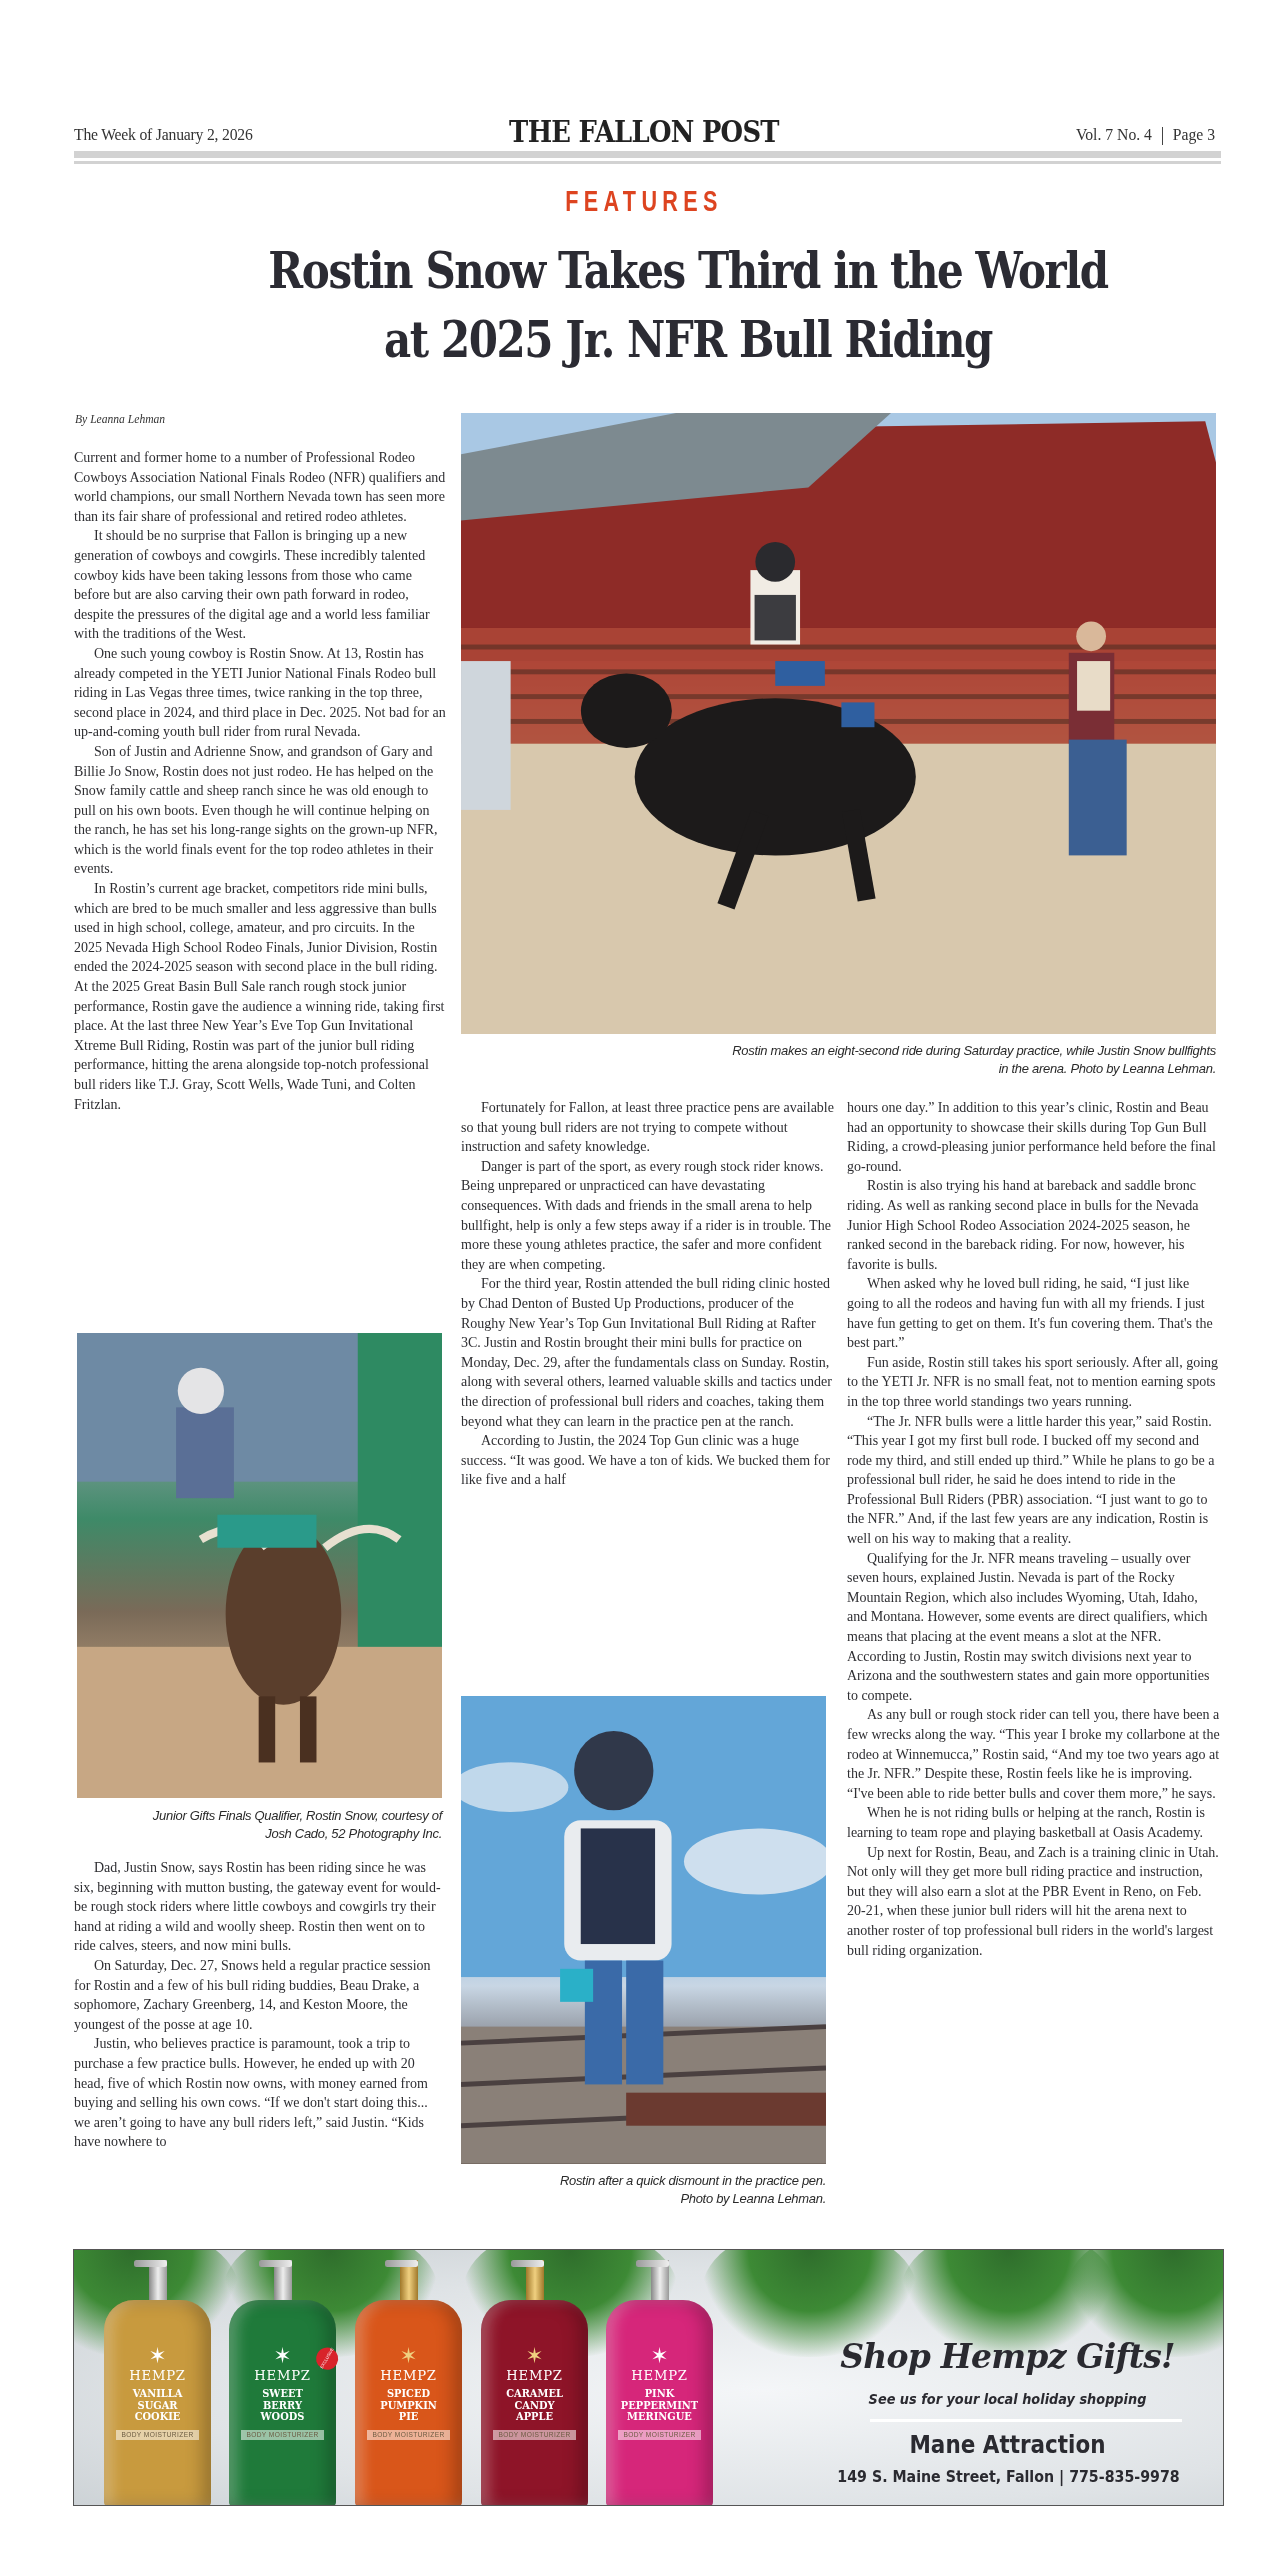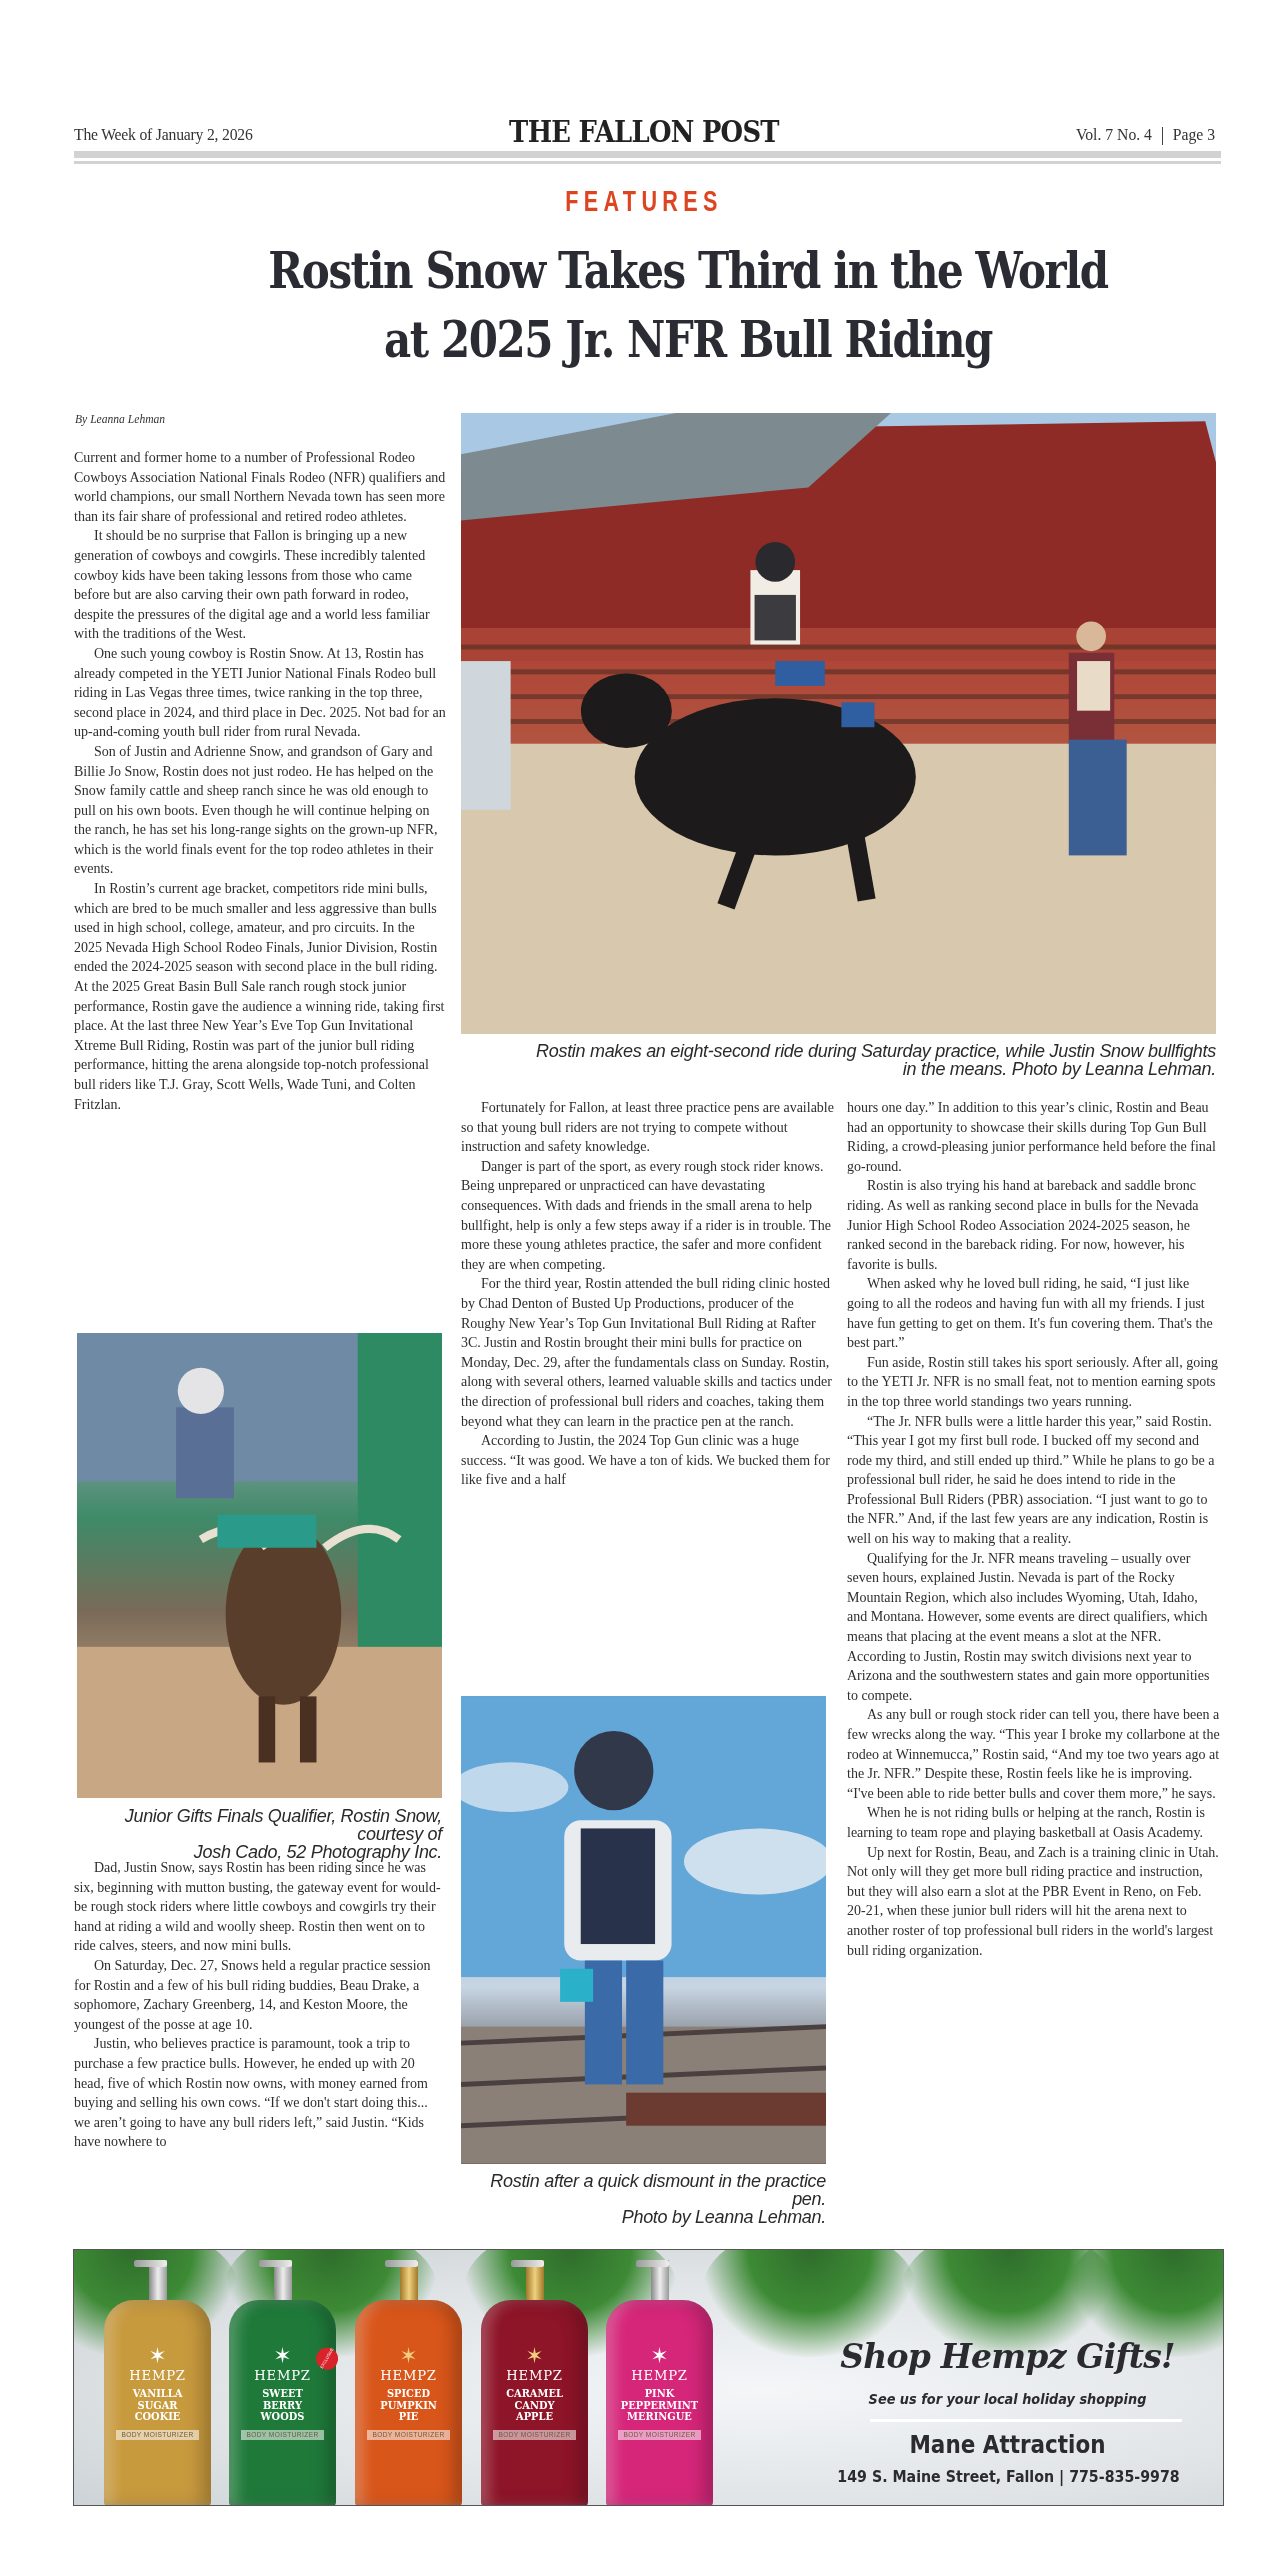--- a/index.html
+++ b/index.html
@@ -22,21 +22,21 @@
   .byline { left: 75px; top: 413px; font-family: "Liberation Serif", serif; font-style: italic; font-size: 11.6px; color: #333; }
   .col { position: absolute; font-family: "Liberation Serif", serif; font-size: 14px; line-height: 19.6px; color: #2e2e32; text-align: left; hyphens: manual; }
   .col p { margin: 0; text-indent: 20px; }
   .col p.noindent { text-indent: 0; }
 
   .col-left-top { left: 74px; top: 448px; width: 372px; }
   .col-left-bot { left: 74px; top: 1858px; width: 372px; }
   .col-mid { left: 461px; top: 1098px; width: 374px; }
   .col-right { left: 847px; top: 1098px; width: 374px; }
 
-  .caption { position: absolute; font-family: "Liberation Sans", sans-serif; font-style: italic; font-size: 18px; line-height: 18px; color: #2a2a2a; text-align: right; letter-spacing: -0.3px; }
+  .caption { position: absolute; font-family: "Liberation Sans", sans-serif; font-style: italic; font-size: 13px; line-height: 18px; color: #2a2a2a; text-align: right; letter-spacing: -0.3px; }
 
   
   .photo { position: absolute; overflow: hidden; }
   .photo-main { left: 461px; top: 413px; width: 755px; height: 621px; background: linear-gradient(180deg, #9fc3e4 0%, #b8cfe0 8%, #8a2a26 12%, #a83a33 40%, #b88762 55%, #d7c3a6 70%, #e0d2b8 100%); }
   .photo-junior { left: 77px; top: 1333px; width: 365px; height: 465px; background: linear-gradient(180deg, #6a8aa6 0%, #8aa0a0 20%, #3e8a68 40%, #7a6a58 60%, #b59a7a 80%, #c9a98a 100%); }
   .photo-dismount { left: 461px; top: 1696px; width: 365px; height: 468px; background: linear-gradient(180deg, #5fa3d6 0%, #82b8e2 45%, #c8d6e4 62%, #6a6a70 80%, #4a3c38 100%); }
 
   
   .ad { left: 73px; top: 2249px; width: 1149px; height: 255px; border: 0.8px solid #555; overflow: hidden; background: radial-gradient(ellipse at 60% 55%, #f4f6f8 0%, #dfe3e6 60%, #c8ced2 100%); }
   .ad .pine { position: absolute; top: -25px; height: 132px; width: 215px; border-radius: 50%; background: radial-gradient(ellipse at 50% 20%, #2f6e2c 0%, #3d8a35 40%, rgba(61,138,53,0) 72%); }
@@ -106,21 +106,21 @@
     <rect x="460" y="350" width="40" height="30" fill="#2f5fa0"></rect>
     <rect x="735" y="290" width="55" height="110" fill="#7a2e35"></rect>
     <rect x="745" y="300" width="40" height="60" fill="#e8dcc8"></rect>
     <circle cx="762" cy="270" r="18" fill="#d9b89a"></circle>
     <rect x="735" y="395" width="70" height="140" fill="#3b5f92"></rect>
     <rect x="0" y="300" width="60" height="180" fill="#cfd6dc"></rect>
   </svg>
 </div>
 <div class="caption" style="left:461px; top:1042px; width:755px;">
   <div>Rostin makes an eight-second ride during Saturday practice, while Justin Snow bullfights</div>
-  <div>in the means. Photo by Leanna Lehman.</div>
+  <div>in the arena. Photo by Leanna Lehman.</div>
 </div>
 
 <div class="photo photo-junior" role="img" aria-label="Junior rider in helmet on a horned bull bursting from the chute">
   <svg width="365" height="465" viewBox="0 0 442 563">
     <rect x="0" y="0" width="442" height="180" fill="#6e8aa4"></rect>
     <rect x="340" y="0" width="102" height="420" fill="#2e8a62"></rect>
     <rect x="0" y="380" width="442" height="183" fill="#c7a784"></rect>
     <ellipse cx="250" cy="340" rx="70" ry="110" fill="#5a3e2c"></ellipse>
     <path d="M150 250 Q200 220 230 260" stroke="#e8e0d0" stroke-width="10" fill="none"></path>
     <path d="M300 260 Q350 220 390 250" stroke="#e8e0d0" stroke-width="10" fill="none"></path>

